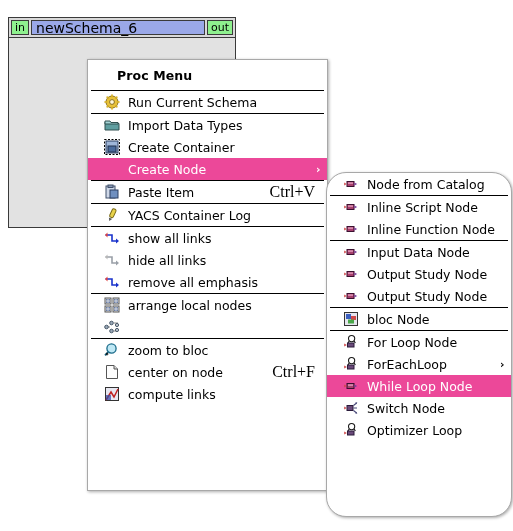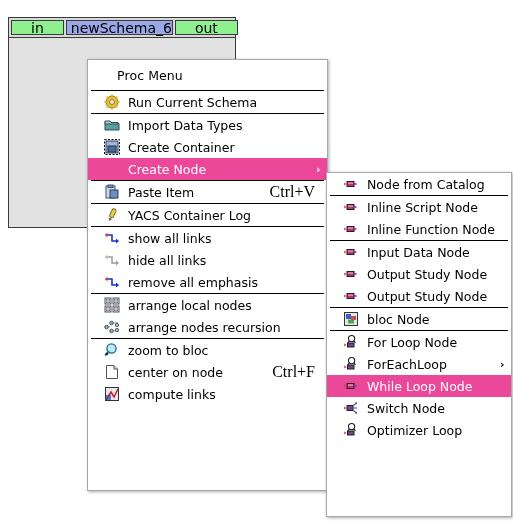--- a/index.html
+++ b/index.html
@@ -35,23 +35,23 @@
     align-items: stretch;
     height: 20px;
     background: #d9d9d9;
     padding: 2px 2px;
     box-sizing: border-box;
     border-bottom: 1px solid #3a3a3a;
   }
   .port {
     background: #8ef08e;
     border: 1px solid #3a3a3a;
-    font-size: 14px;
+    font-size: 11px;
     line-height: 14px;
-    padding: 0 19px;
+    padding: 0 3px;
     color: #000;
     display: flex;
     align-items: center;
     box-sizing: border-box;
   }
   .schema-title {
     flex: 1;
     background: #9aa8e8;
     border: 1px solid #3a3a3a;
     margin: 0 2px;
@@ -81,25 +81,26 @@
     left: 87px;
     top: 59px;
     width: 241px;
     height: 432px;
   }
   #node-submenu {
     left: 326px;
     top: 172px;
     width: 186px;
     height: 345px;
+    border-radius: 20px;
   }
 
   .menu-title {
     font-size: 12.5px;
-    font-weight: normal;
+    font-weight: bold;
     color: #000;
     padding: 8px 10px 7px 29px;
     letter-spacing: 0.1px;
   }
 
   .menu-sep {
     height: 0;
     border-top: 1px solid #000000;
     margin: 0 3px;
   }
@@ -291,21 +292,20 @@
           <span class="mi-icon">
             <svg width="16" height="16" viewBox="0 0 16 16">
               <path d="M2 8 H6 M10 4 H14 M10 12 H14" stroke="#888" stroke-width="1.2" fill="none"></path>
               <circle cx="2.5" cy="8" r="1.8" fill="#9aa8b8" stroke="#4a5a6a"></circle>
               <circle cx="7.5" cy="4" r="1.8" fill="#9aa8b8" stroke="#4a5a6a"></circle>
               <circle cx="7.5" cy="12" r="1.8" fill="#9aa8b8" stroke="#4a5a6a"></circle>
               <circle cx="13" cy="6" r="1.6" fill="#c0c8d0" stroke="#4a5a6a"></circle>
               <circle cx="13" cy="11" r="1.6" fill="#c0c8d0" stroke="#4a5a6a"></circle>
             </svg>
           </span>
-          <span class="mi-label">arrange nodes recursion</span>
         </div>
         <div class="menu-sep"></div>
         <div class="menu-item">
           <span class="mi-icon">
             <svg width="16" height="16" viewBox="0 0 16 16">
               <circle cx="7.5" cy="6.5" r="4.6" fill="#bfe8f5" stroke="#1a6b8a" stroke-width="1.3"></circle>
               <path d="M4.2 10 L1 13.4" stroke="#1a6b8a" stroke-width="1.8"></path>
               <path d="M1.6 12 H4.4 M3 10.6 V13.4" stroke="#000" stroke-width="0.9"></path>
             </svg>
           </span>

